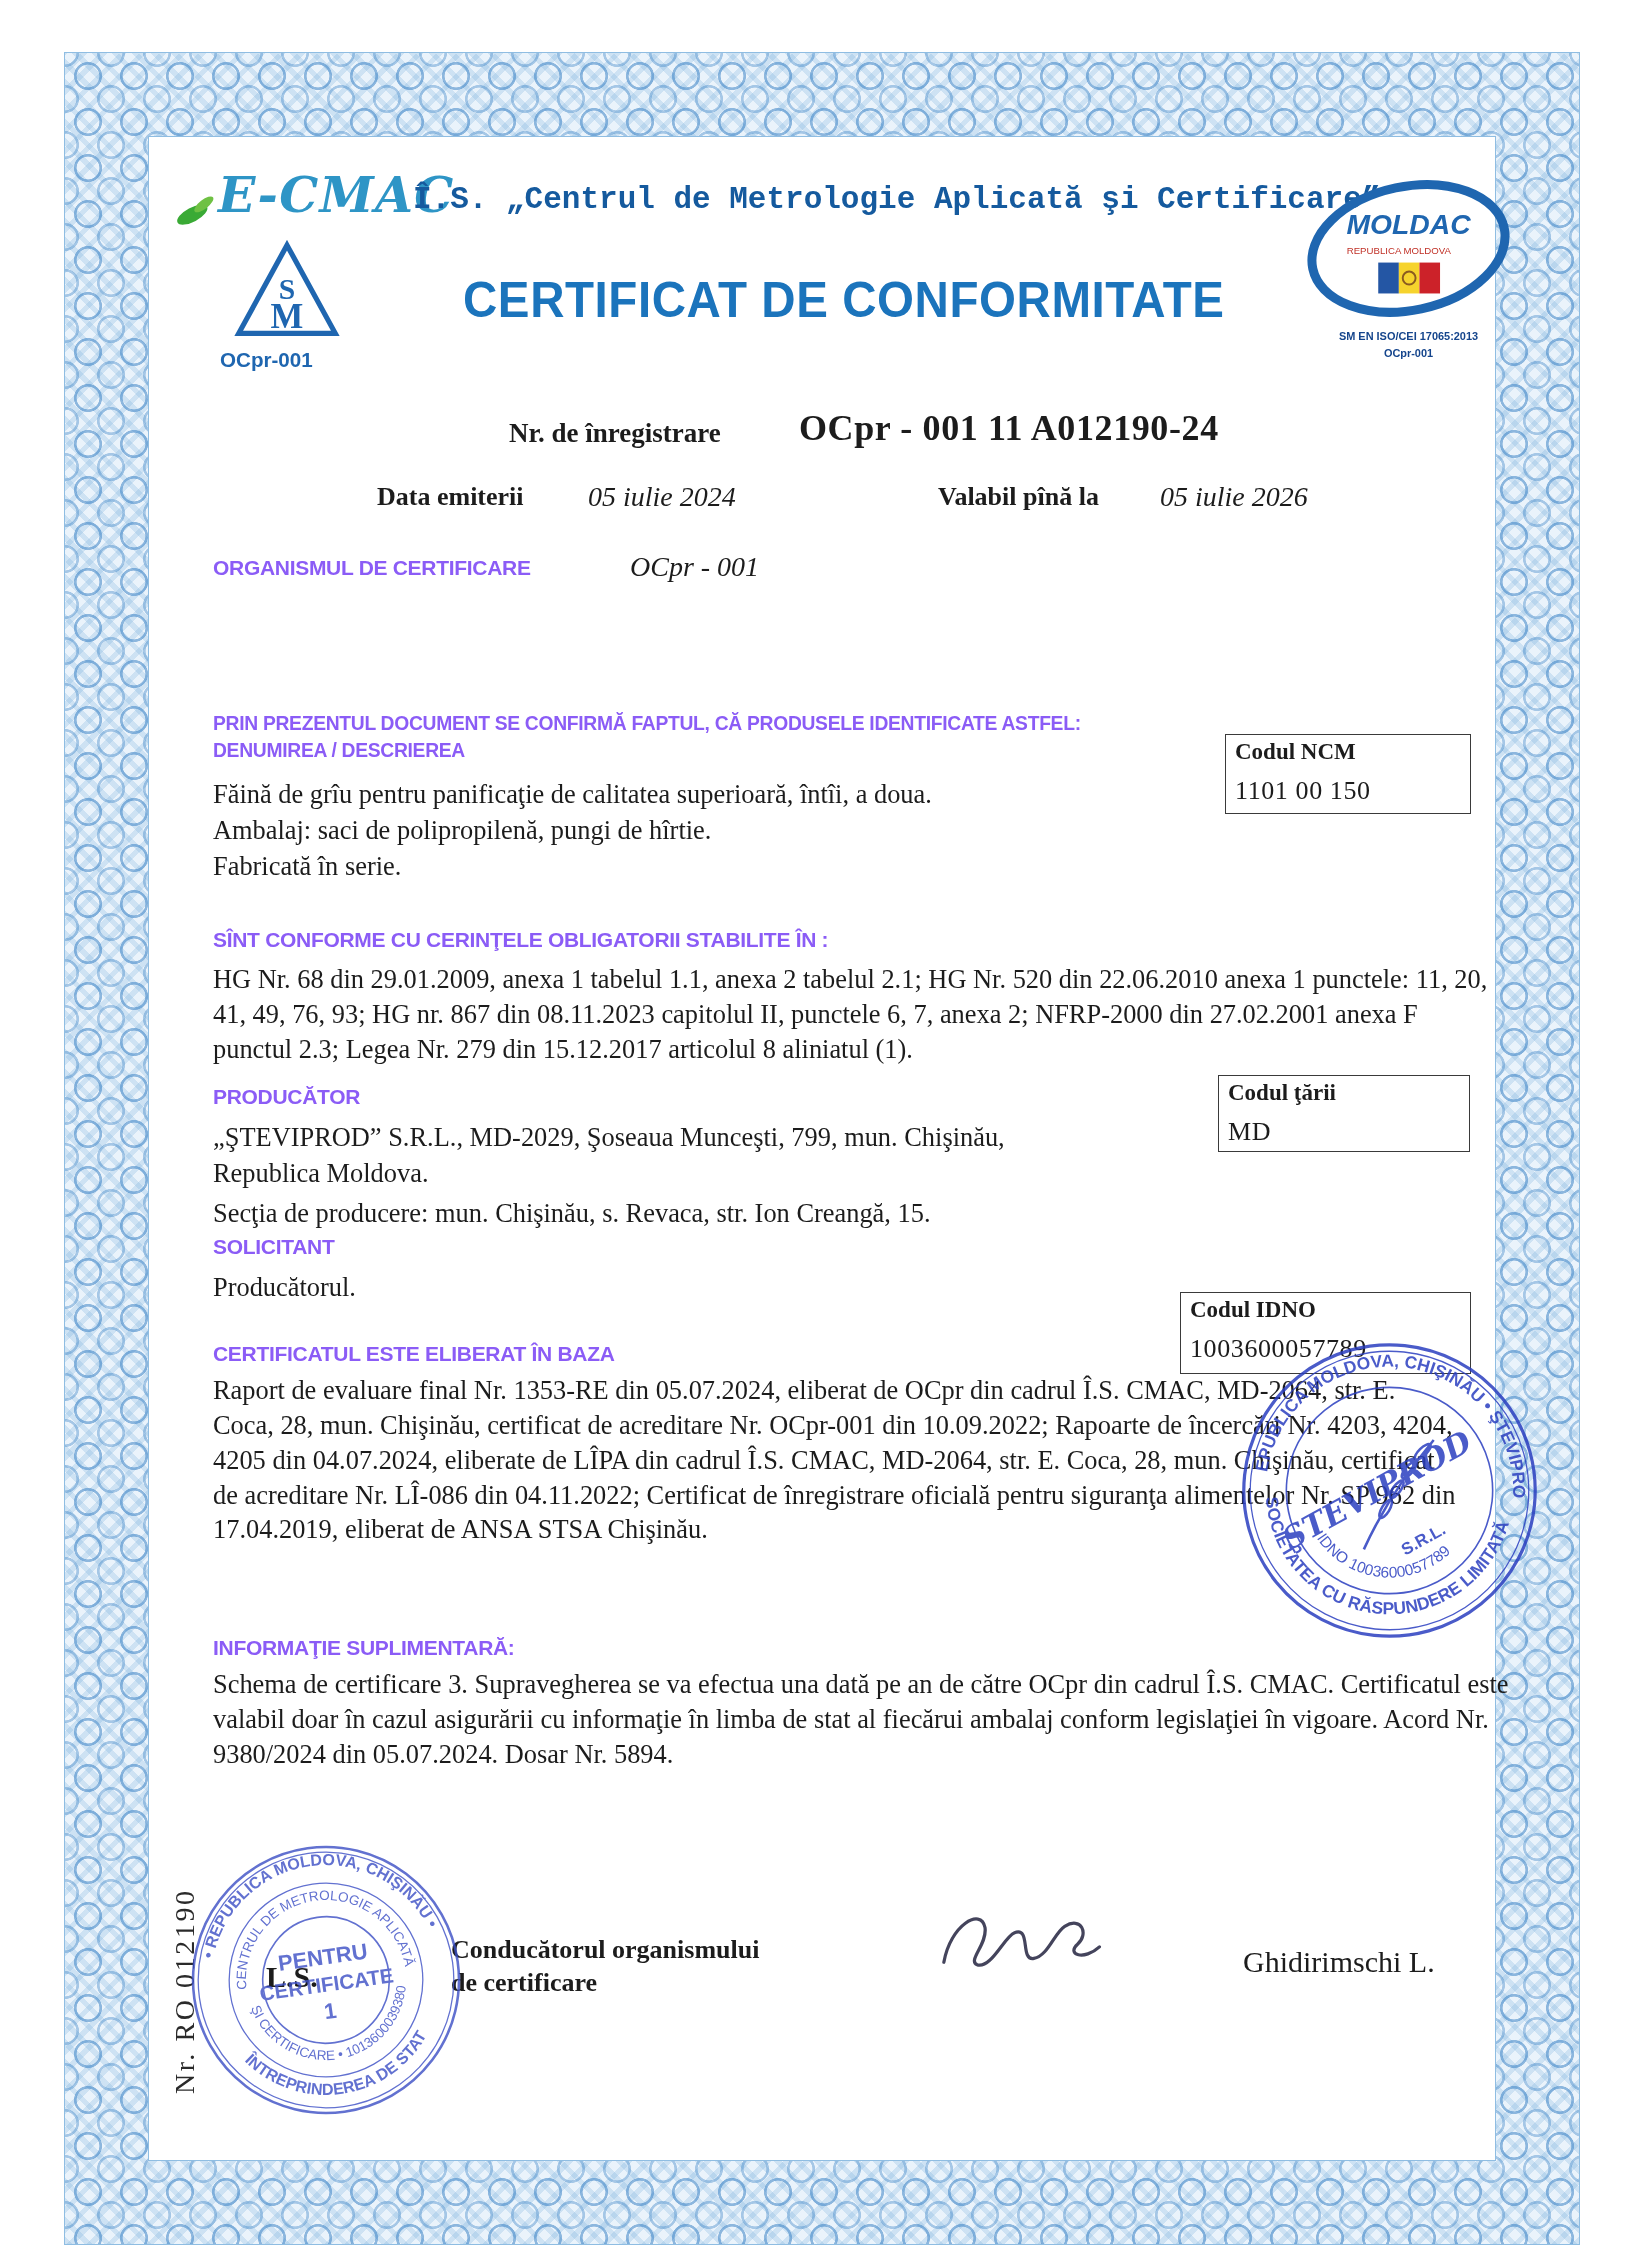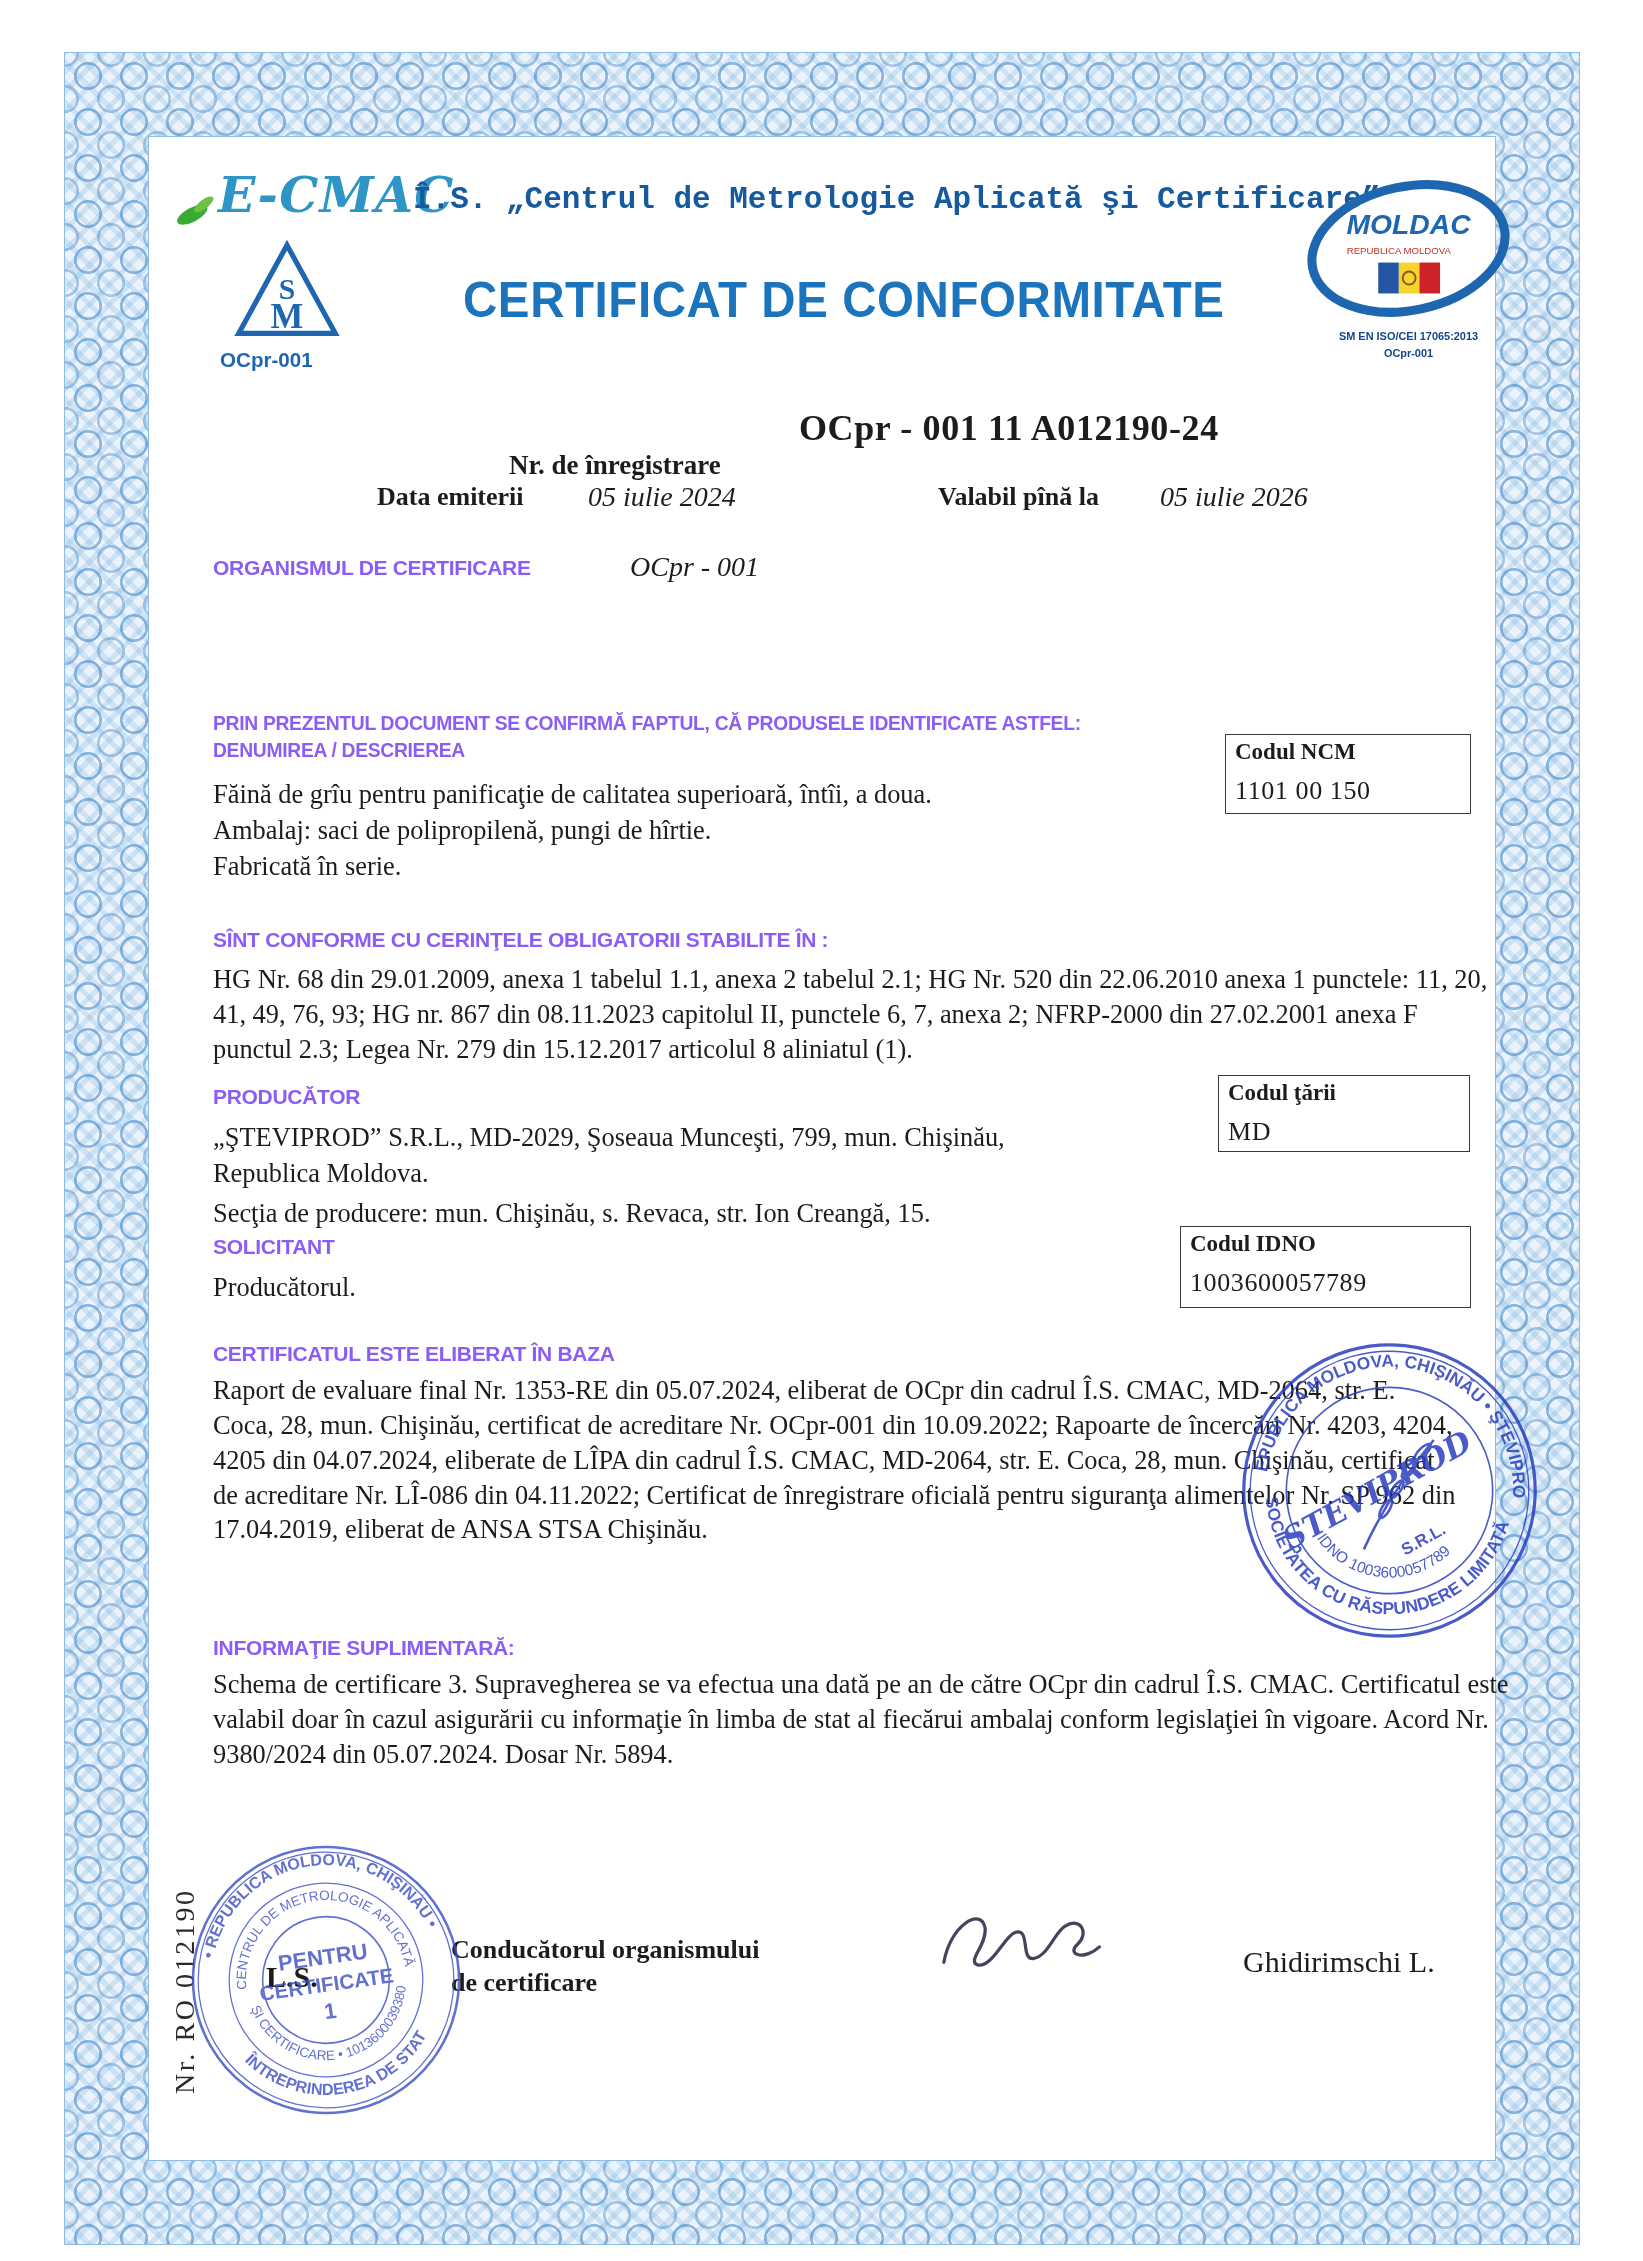--- a/index.html
+++ b/index.html
@@ -94,21 +94,21 @@
     <g>
       <rect x="118" y="150" width="32" height="48" fill="#2456a4"></rect>
       <rect x="150" y="150" width="32" height="48" fill="#f6d32d"></rect>
       <rect x="182" y="150" width="32" height="48" fill="#cc2229"></rect>
       <circle cx="166" cy="174" r="10" fill="none" stroke="#8a5a20" stroke-width="3"></circle>
     </g>
     <text x="165" y="270" text-anchor="middle" class="moldac-small">SM EN ISO/CEI 17065:2013</text>
     <text x="165" y="296" text-anchor="middle" class="moldac-small">OCpr-001</text>
   </svg>
 
-  <div class="abs reg-label" style="left:509px;top:418px;margin-top:32px;">Nr. de înregistrare</div>
+  <div class="abs reg-label" style="left:509px;top:418px;">Nr. de înregistrare</div>
   <div class="abs reg-value" style="left:799px;top:407px;">OCpr - 001 11 A012190-24</div>
 
   <div class="abs date-label" style="left:377px;top:482px;">Data emiterii</div>
   <div class="abs date-value" style="left:588px;top:481px;">05 iulie 2024</div>
   <div class="abs date-label" style="left:938px;top:482px;">Valabil pînă la</div>
   <div class="abs date-value" style="left:1160px;top:481px;">05 iulie 2026</div>
 
   <div class="abs sec-label" style="left:213px;top:556px;">ORGANISMUL DE CERTIFICARE</div>
   <div class="abs date-value" style="left:630px;top:551px;">OCpr - 001</div>
 
@@ -130,21 +130,21 @@
   <div class="abs sec-label" style="left:213px;top:1085px;">PRODUCĂTOR</div>
   <div class="code-box" style="left:1218px;top:1075px;width:232px;height:67px;">
     <div class="cb-label">Codul ţării</div>
     <div class="cb-value">MD</div>
   </div>
   <div class="abs body-text" style="left:213px;top:1120px;">„ŞTEVIPROD” S.R.L., MD-2029, Şoseaua Munceşti, 799, mun. Chişinău,</div>
   <div class="abs body-text" style="left:213px;top:1156px;">Republica Moldova.</div>
   <div class="abs body-text" style="left:213px;top:1196px;">Secţia de producere: mun. Chişinău, s. Revaca, str. Ion Creangă, 15.</div>
 
   <div class="abs sec-label" style="left:213px;top:1235px;">SOLICITANT</div>
-  <div class="code-box" style="left:1180px;top:1226px;width:271px;height:72px;">
+  <div class="code-box" style="left:1180px;top:1292px;width:271px;height:72px;">
     <div class="cb-label">Codul IDNO</div>
     <div class="cb-value">1003600057789</div>
   </div>
   <div class="abs body-text" style="left:213px;top:1270px;">Producătorul.</div>
 
   <div class="abs sec-label" style="left:213px;top:1342px;">CERTIFICATUL ESTE ELIBERAT ÎN BAZA</div>
   <div class="abs body-text" style="left:213px;top:1373px;width:1244px;">Raport de evaluare final Nr. 1353-RE din 05.07.2024, eliberat de OCpr din cadrul Î.S. CMAC, MD-2064, str. E. Coca, 28, mun. Chişinău, certificat de acreditare Nr. OCpr-001 din 10.09.2022; Rapoarte de încercări Nr. 4203, 4204, 4205 din 04.07.2024, eliberate de LÎPA din cadrul Î.S. CMAC, MD-2064, str. E. Coca, 28, mun. Chişinău, certificat de acreditare Nr. LÎ-086 din 04.11.2022; Certificat de înregistrare oficială pentru siguranţa alimentelor Nr. SP 962 din 17.04.2019, eliberat de ANSA STSA Chişinău.</div>
 
   <div class="abs sec-label" style="left:213px;top:1636px;">INFORMAŢIE SUPLIMENTARĂ:</div>
   <div class="abs body-text" style="left:213px;top:1667px;width:1296px;">Schema de certificare 3. Supravegherea se va efectua una dată pe an de către OCpr din cadrul Î.S. CMAC. Certificatul este valabil doar în cazul asigurării cu informaţie în limba de stat al fiecărui ambalaj conform legislaţiei în vigoare. Acord Nr. 9380/2024 din 05.07.2024. Dosar Nr. 5894.</div>

